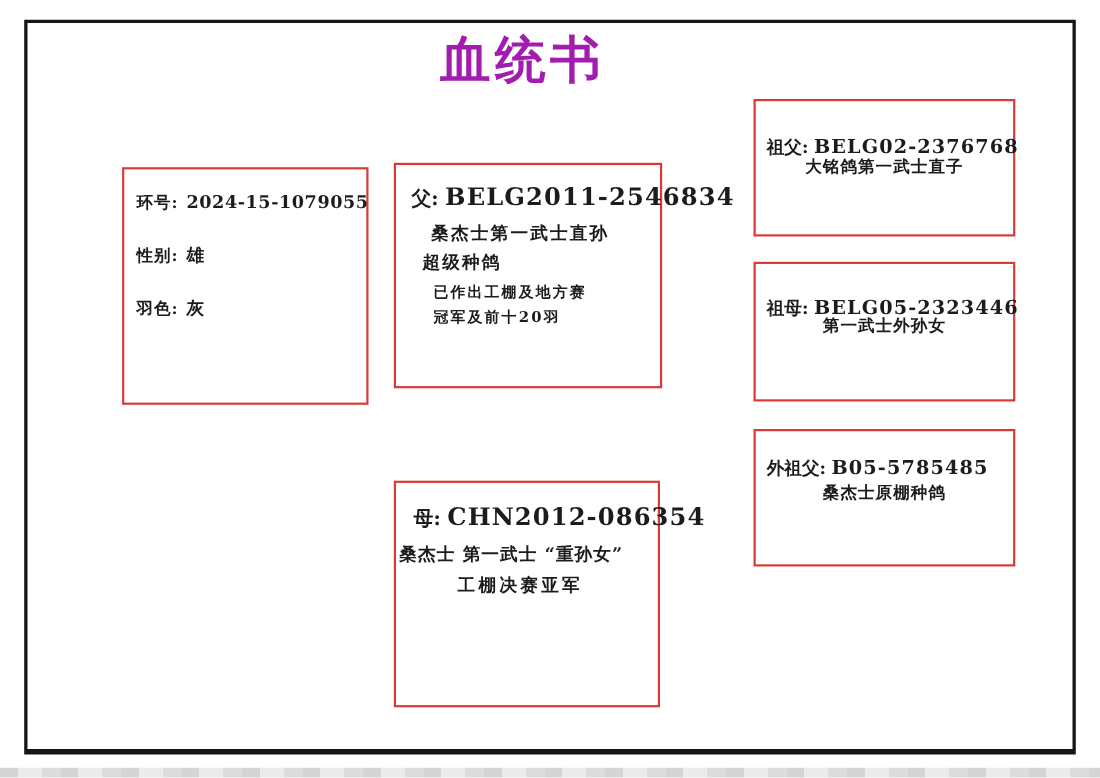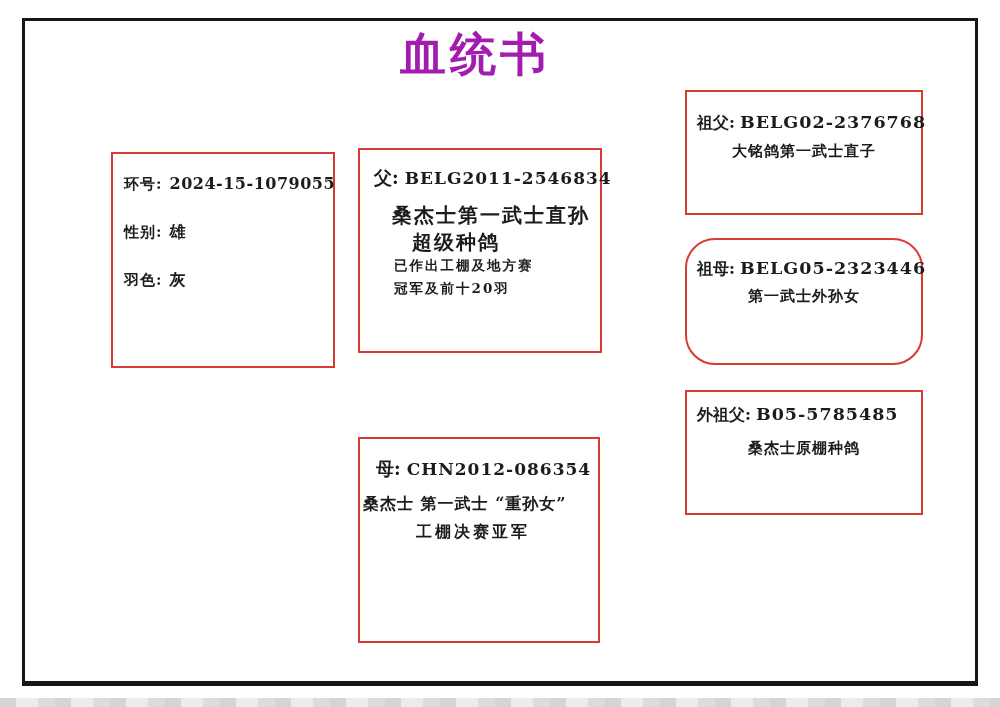--- a/index.html
+++ b/index.html
@@ -17,47 +17,47 @@
     position:absolute;top:28px;left:0;width:950px;margin:0;text-align:center;
     font-size:46px;line-height:1.15;color:#a21caf;letter-spacing:4px;font-weight:bold;
   }
   .box{
     position:absolute;border:2px solid #d93a34;box-sizing:border-box;background:#ffffff;
   }
   .info-box{left:111px;top:152px;width:224px;height:216px;}
   .father-box{left:358px;top:148px;width:244px;height:205px;}
   .mother-box{left:358px;top:437px;width:242px;height:206px;}
   .gp-0{left:685px;top:90px;width:238px;height:125px;}
-  .gp-1{left:685px;top:238px;width:238px;height:127px;border-radius:30px;}
+  .gp-1{left:685px;top:238px;width:238px;height:127px;}
   .gp-2{left:685px;top:390px;width:238px;height:125px;}
   .gp-3{left:685px;top:532px;width:238px;height:131px;}
 
   .info-row{position:absolute;left:11px;white-space:nowrap;}
   .info-row .lab{font-size:15px;letter-spacing:1px;}
   .info-row .val{font-size:16px;margin-left:7px;letter-spacing:0.5px;}
   .ir-0{top:20px;}
   .ir-1{top:68px;}
   .ir-2{top:116px;}
   .ir-3{top:166px;}
 
   .pline{position:absolute;white-space:nowrap;}
   .idline .lab{font-size:18px;}
-  .idline .ring{font-size:17px;letter-spacing:1px;margin-left:6px;}
+  .idline .ring{font-size:22px;letter-spacing:1px;margin-left:6px;}
 
   .f-id{top:16px;left:14px;}
-  .f-l1{top:52px;left:32px;font-size:20px;letter-spacing:2px;}
-  .f-l2{top:79px;left:52px;font-size:20px;letter-spacing:2px;}
+  .f-l1{top:52px;left:32px;font-size:16px;letter-spacing:2px;}
+  .f-l2{top:79px;left:24px;font-size:16px;letter-spacing:2px;}
   .f-l3{top:107px;left:34px;font-size:13.5px;letter-spacing:2px;}
   .f-l4{top:130px;left:34px;font-size:13.5px;letter-spacing:2px;text-align:center;}
 
   .m-id{top:18px;left:16px;}
   .m-l1{top:55px;left:3px;font-size:16px;letter-spacing:1px;}
   .m-l2{top:83px;left:56px;font-size:16px;letter-spacing:3px;}
 
-  .gp .idline{position:absolute;left:10px;white-space:nowrap;}
+  .gp .idline{position:absolute;left:10px;white-space:nowrap;margin-top:12px;}
   .gp .idline .lab{font-size:16px;}
   .gp .idline .ring{font-size:17.5px;letter-spacing:1px;margin-left:5px;}
   .gp .subtitle{position:absolute;left:0;width:100%;text-align:center;font-size:15px;letter-spacing:1px;white-space:nowrap;}
   .gp-0 .idline{top:20px;}  .gp-0 .subtitle{top:50px;}
   .gp-1 .idline{top:18px;}  .gp-1 .subtitle{top:47px;}
   .gp-2 .idline{top:12px;}  .gp-2 .subtitle{top:47px;}
   .gp-3 .idline{top:15px;}  .gp-3 .subtitle{top:52px;}
 
   .scan-strip{
     position:absolute;left:0;bottom:0;width:1000px;height:9px;

